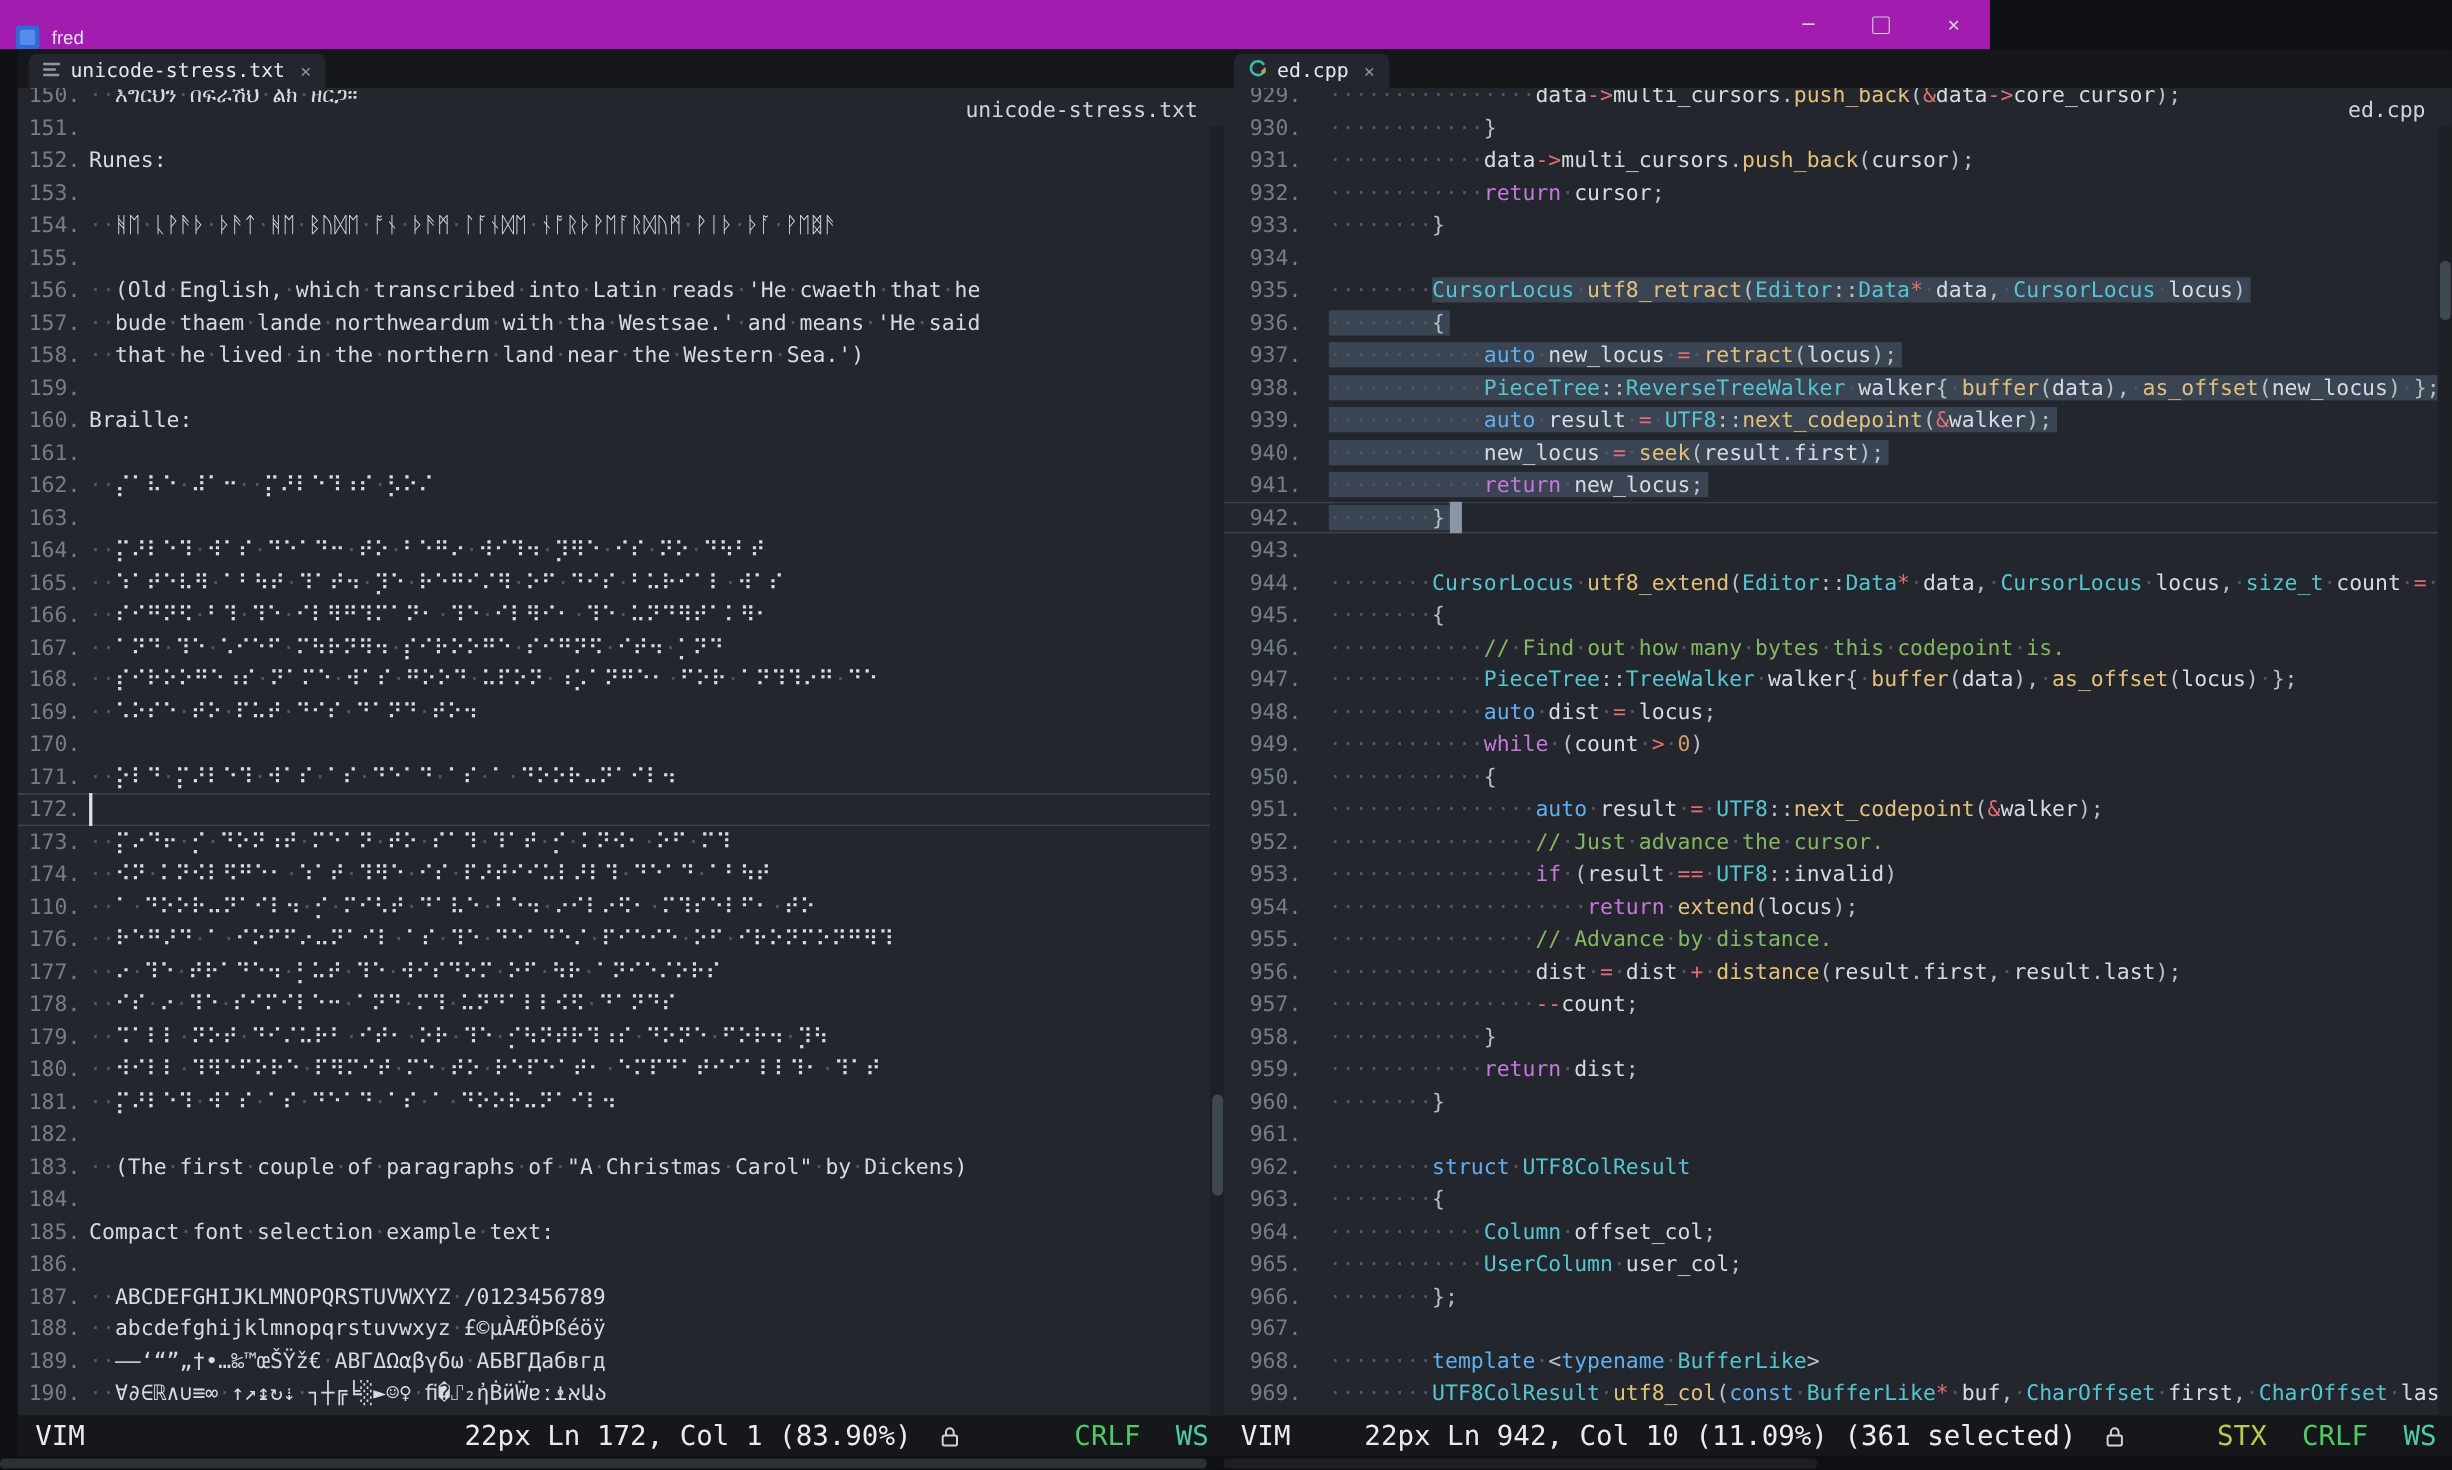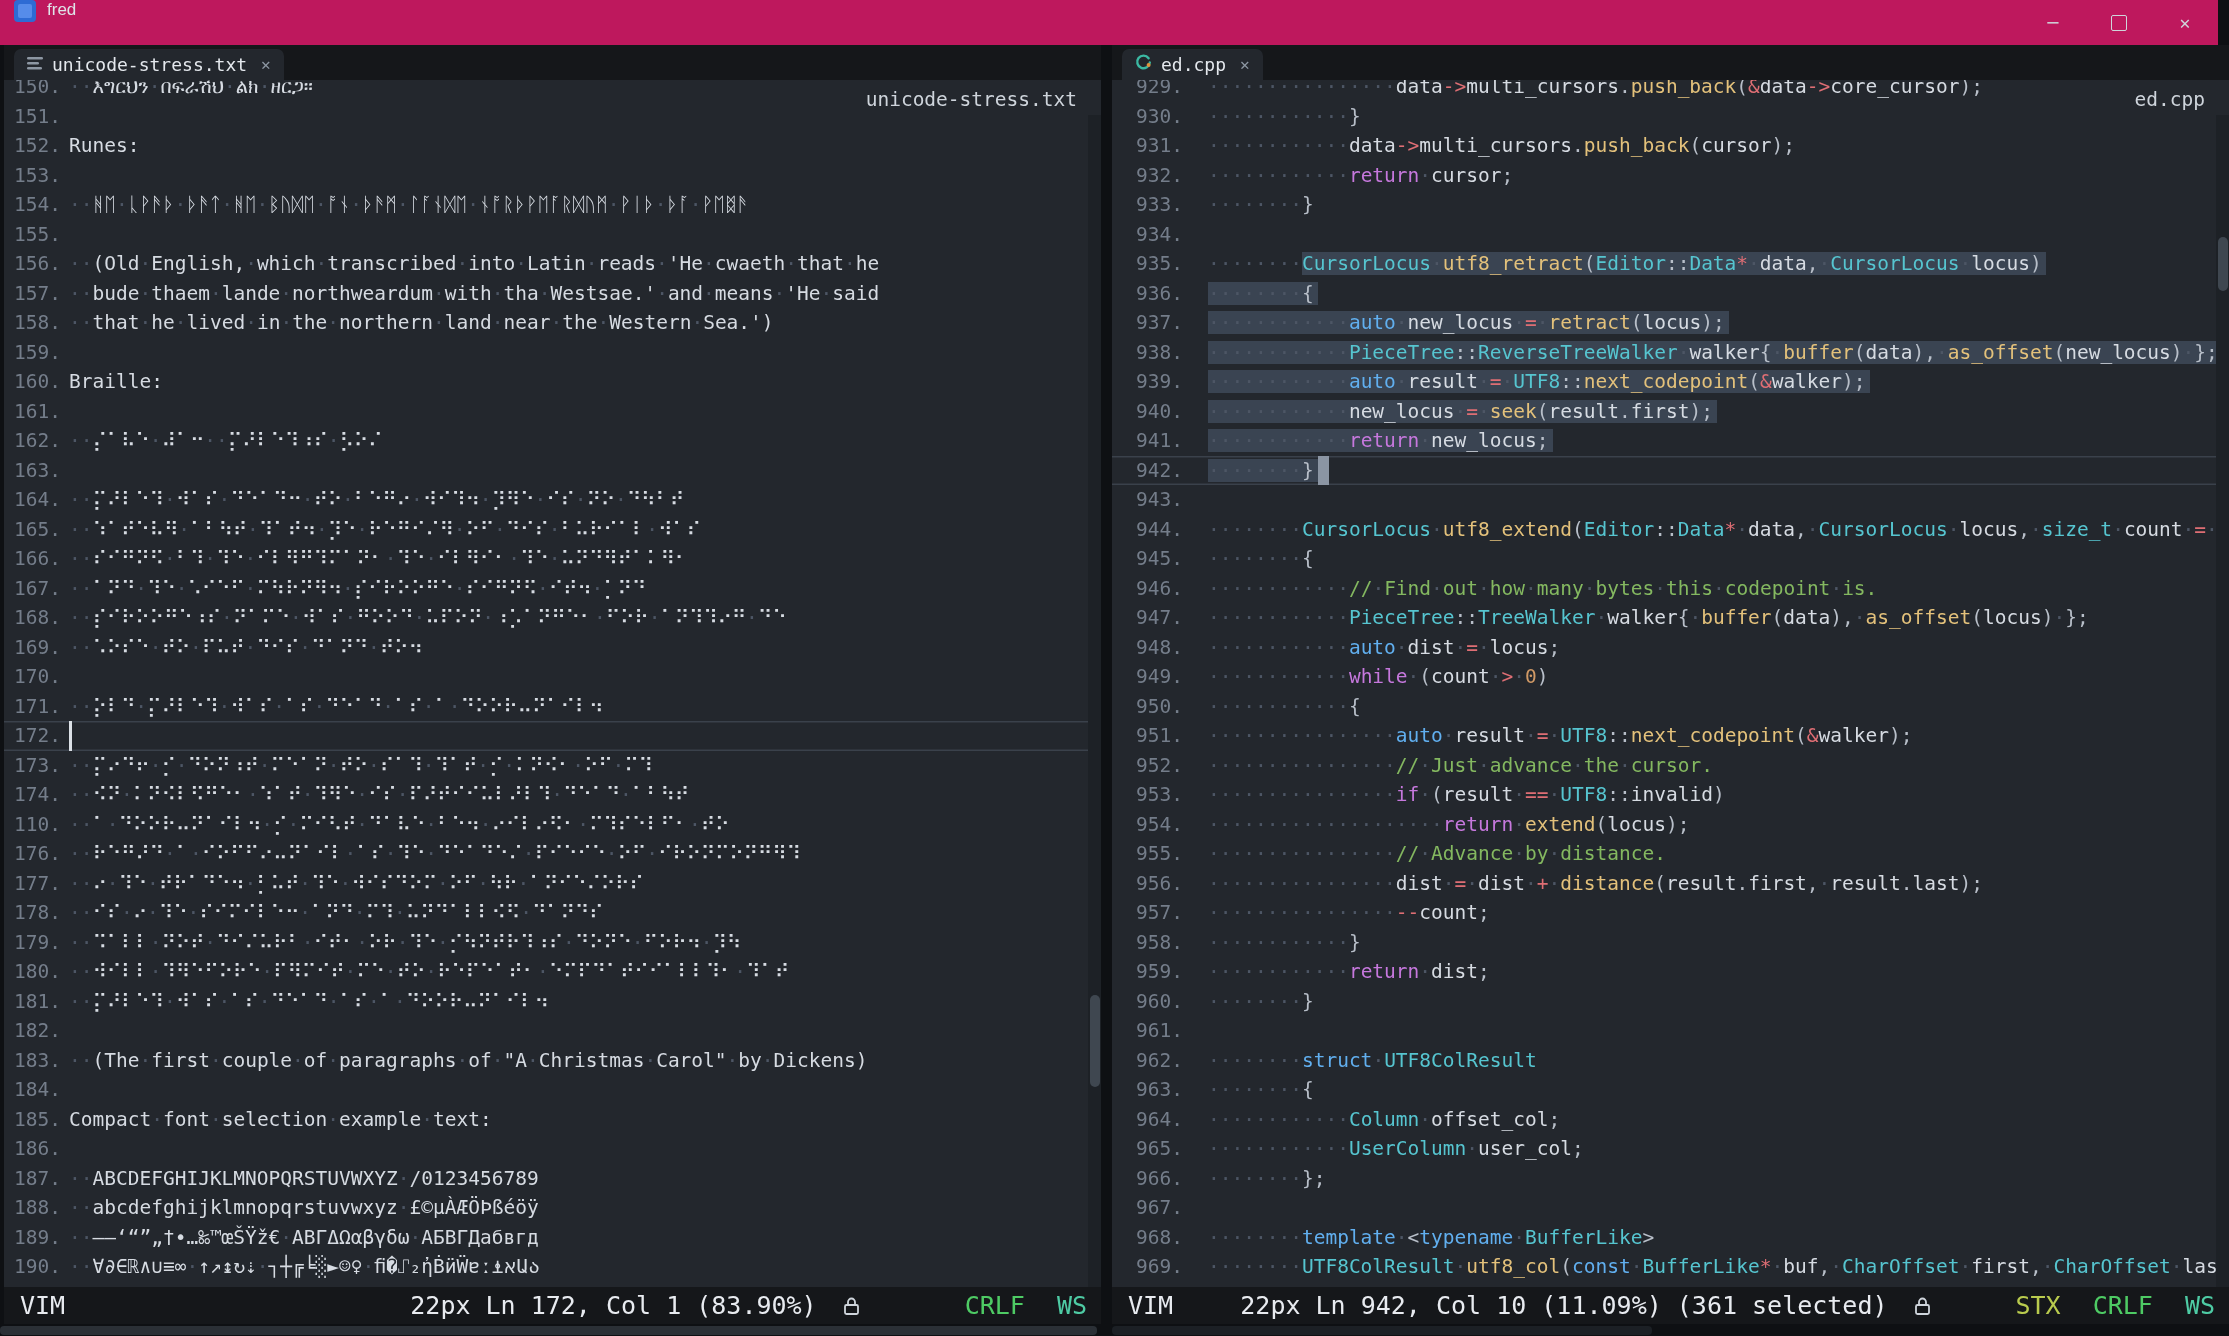--- a/index.html
+++ b/index.html
@@ -1,33 +1,33 @@
 <!DOCTYPE html>
 <html><head>
 <meta charset="utf-8">
 <style>
   html,body{margin:0;padding:0;background:#0e1013;}
   body{width:2229px;height:1336px;position:relative;overflow:hidden;
        font-family:"DejaVu Sans Mono","DejaVu Sans",monospace;
        -webkit-font-smoothing:antialiased;}
 
   
-  .titlebar{position:absolute;left:0;top:0;width:2218px;height:45px;background:#be185d;
-            display:flex;align-items:flex-start;}
+  .titlebar{position:absolute;left:0;top:0;width:1809px;height:45px;background:#a21caf;
+            display:flex;align-items:flex-end;}
   .app-icon{margin-left:14px;display:flex;}
   .title-text{margin-left:11px;font-family:"Liberation Sans",sans-serif;font-size:17px;color:#dfe3e8;}
   .win-controls{margin-left:auto;display:flex;height:100%;}
   .win-btn{width:66px;height:100%;display:flex;align-items:center;justify-content:center;
            color:#cfd4da;font-size:18px;}
   .max-box{width:14px;height:14px;border:1.5px solid #cfd4da;border-radius:2px;}
 
   
   .main{position:absolute;left:0;top:45px;width:2229px;height:1279px;background:#0e1013;}
   .pane{position:absolute;top:0;height:1279px;}
-  .pane.left{left:4px;width:1097px;}
+  .pane.left{left:16px;width:1097px;}
   .pane.right{left:1112px;width:1117px;}
 
   .tabbar{height:35px;background:#15171a;display:flex;align-items:flex-end;}
   .tab{height:31px;margin-left:10px;background:#23272d;border-radius:7px 7px 0 0;
        display:flex;align-items:center;padding:0 13px;gap:9px;}
   .tab-label{font-size:18px;color:#e4e8ed;white-space:pre;}
   .tab-close{color:#8d97a3;font-size:16px;margin-left:5px;}
 
   .editor{position:absolute;top:35px;left:0;right:0;height:1207px;background:#23272d;overflow:hidden;}
   .lines{position:absolute;top:-8px;left:0;right:0;}

